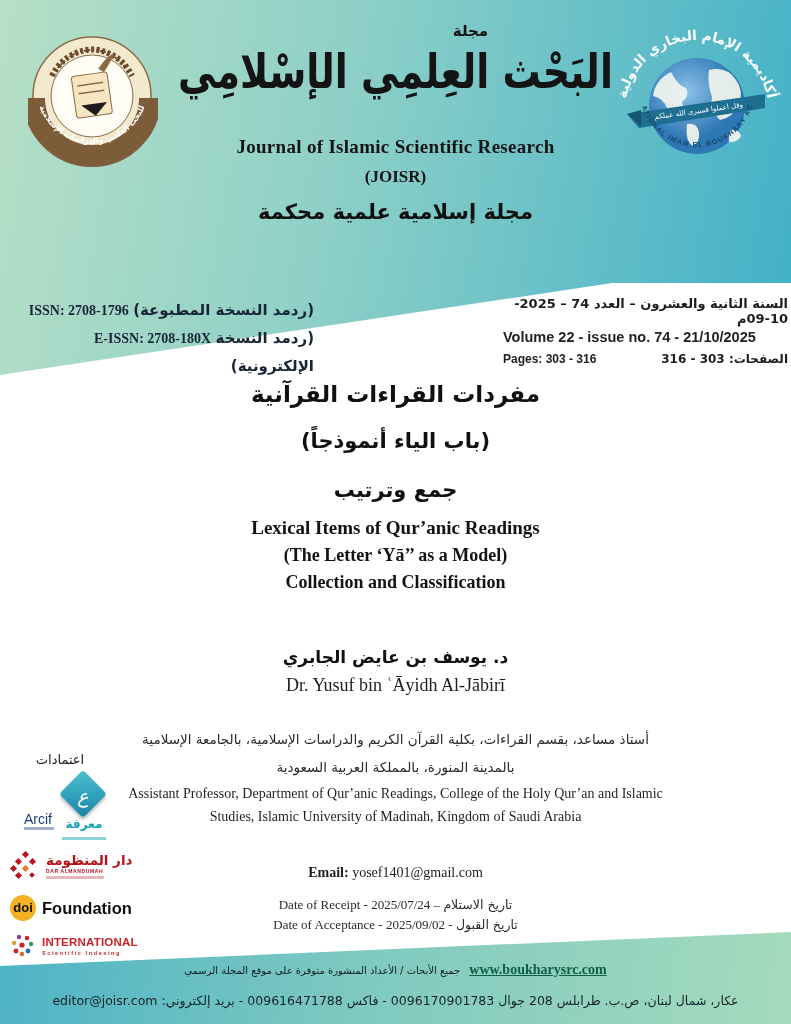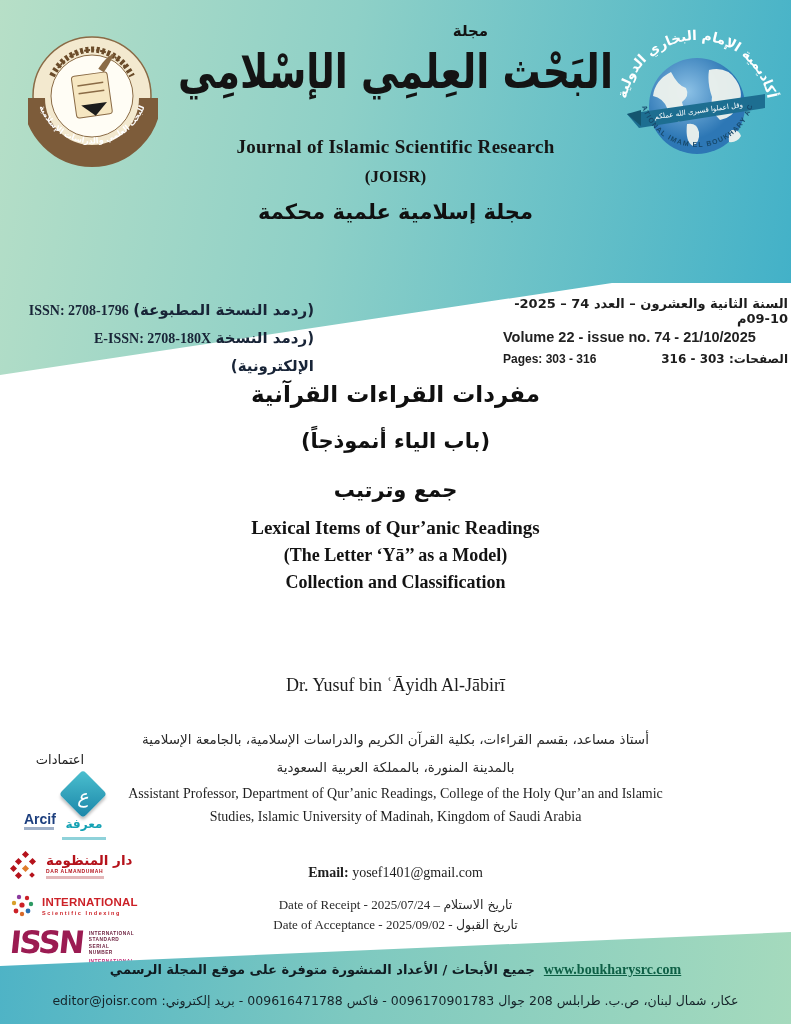--- a/index.html
+++ b/index.html
@@ -50,21 +50,21 @@
   .email-line{top:865px;font-size:14px;color:#1d1d1d;}
   .email-line b{font-weight:bold;}
   .date-line{font-size:13px;color:#2a2a2a;}
   .d1{top:897px;} .d2{top:917px;}
   .date-line .ar{font-size:12.5px;}
 
   
   .sidebar{top:752px;left:10px;width:138px;}
   .acc-label{text-align:center;font-weight:normal;font-size:13px;color:#1b1b1b;margin-bottom:8px;width:100px;}
   .arcif-wrap{position:relative;height:72px;}
-  .arcif-word{position:absolute;left:14px;top:36px;font-weight:bold;font-size:14px;color:#1d3f7e;}
+  .arcif-word{position:absolute;left:14px;top:36px;font-weight:normal;font-size:14px;color:#1d3f7e;}
   .arcif-sub{position:absolute;left:14px;top:52px;width:30px;height:3px;background:#9fb0c8;}
   .marefa-diamond{position:absolute;left:56px;top:2px;width:34px;height:34px;transform:rotate(45deg);
      background:linear-gradient(135deg,#4cc0cf,#1a85a8);border-radius:4px;box-shadow:2px 2px 3px rgba(0,0,0,.25);}
   .marefa-glyph{position:absolute;left:56px;top:6px;width:34px;height:34px;color:#fff;font-size:19px;
      font-style:italic;text-align:center;line-height:30px;}
   .marefa-word{position:absolute;left:50px;top:42px;width:48px;text-align:center;font-weight:bold;
      font-size:12px;color:#14a2b4;}
   .marefa-bar{position:absolute;left:52px;top:62px;width:44px;height:3px;background:#8fd2da;}
   .row-logo{display:flex;align-items:center;gap:6px;}
   .mand{margin-top:4px;}
@@ -85,21 +85,21 @@
      transform:skewX(-6deg);font-family:"DejaVu Sans",sans-serif;}
   .issn-col{line-height:1.35;padding-top:2px;}
   .issn-col .l{font-size:4.8px;font-weight:bold;color:#6e2240;letter-spacing:.5px;}
   .issn-col .c{font-size:4.8px;font-weight:bold;color:#c42a78;letter-spacing:.5px;margin-top:2px;}
 
   
   .footer-band{top:929px;left:0;width:791px;height:95px;
      background:linear-gradient(95deg,#4eb3c6 0%,#7ec9c0 45%,#a5dabd 100%);
      clip-path:polygon(0 37px,791px 3px,791px 95px,0 95px);}
   .f1{top:962px;display:flex;justify-content:center;align-items:baseline;gap:9px;}
-  .f1 .txt{font-weight:bold;font-size:13px;color:#101c22;}
+  .f1 .txt{font-weight:normal;font-size:10px;color:#101c22;}
   .f1 a{font-family:"Liberation Serif",serif;font-weight:bold;font-size:14px;color:#0d5f45;
      text-decoration:underline;}
   .f2{top:993px;font-size:12.5px;color:#16242a;}
   .f2 a{color:#16242a;text-decoration:none;}
 </style>
 </head>
 <body>
 
 <div class="page">
 
@@ -185,20 +185,21 @@
     </div>
   </div>
 
   <div class="abs ctr t-ar1 ar">مفردات القراءات القرآنية</div>
   <div class="abs ctr t-ar2 ar" dir="rtl">(باب الياء أنموذجاً)</div>
   <div class="abs ctr t-ar3 ar">جمع وترتيب</div>
   <div class="abs ctr t-en t-en1">Lexical Items of Qur’anic Readings</div>
   <div class="abs ctr t-en t-en2">(The Letter ‘Yā’’ as a Model)</div>
   <div class="abs ctr t-en t-en3">Collection and Classification</div>
 
+  <div class="abs ctr auth-ar ar">د. يوسف بن عايض الجابري</div>
   <div class="abs ctr auth-en serif">Dr. Yusuf bin ʿĀyidh Al-Jābirī</div>
 
   <div class="abs ctr aff-ar1 ar" dir="rtl">أستاذ مساعد، بقسم القراءات، بكلية القرآن الكريم والدراسات الإسلامية، بالجامعة الإسلامية</div>
   <div class="abs ctr aff-ar2 ar" dir="rtl">بالمدينة المنورة، بالمملكة العربية السعودية</div>
   <div class="abs ctr aff-en1 serif">Assistant Professor, Department of Qur’anic Readings, College of the Holy Qur’an and Islamic</div>
   <div class="abs ctr aff-en2 serif">Studies, Islamic University of Madinah, Kingdom of Saudi Arabia</div>
 
   <div class="abs ctr email-line serif">
     <b>Email:</b>
     <a href="#" style="color:#1d1d1d;text-decoration:none;">yosef1401@gmail.com</a>
@@ -237,20 +238,24 @@
           <rect x="20" y="22" width="4" height="4" transform="rotate(45 22 24)"></rect>
         </g>
       </svg>
       <div class="mand-txt">
         <div class="mand-ar ar">دار المنظومة</div>
         <div class="mand-en">DAR ALMANDUMAH</div>
         <div class="mand-bar"></div>
       </div>
     </div>
 
+    <div class="row-logo doi">
+      <div class="doi-circle">doi</div>
+      <div class="doi-word">Foundation</div>
+    </div>
 
     <div class="row-logo isi">
       <svg width="26" height="26" viewBox="0 0 26 26">
         <circle cx="6" cy="18" r="2.4" fill="#cc2127"></circle>
           <circle cx="12" cy="21" r="2.2" fill="#d86a2b"></circle>
         <circle cx="18" cy="18" r="2.4" fill="#2a6fae"></circle>
           <circle cx="21" cy="11" r="2.2" fill="#2e9a63"></circle>
         <circle cx="17" cy="5" r="2.2" fill="#cc2127"></circle>
           <circle cx="9" cy="4" r="2.2" fill="#8a3a9e"></circle>
         <circle cx="4" cy="10" r="2.2" fill="#d8a02b"></circle>

